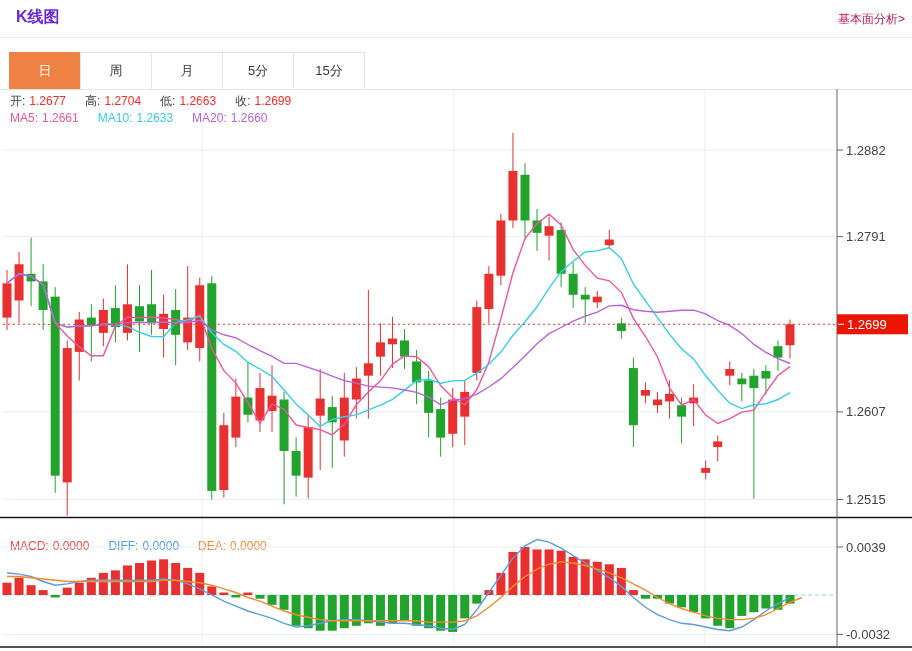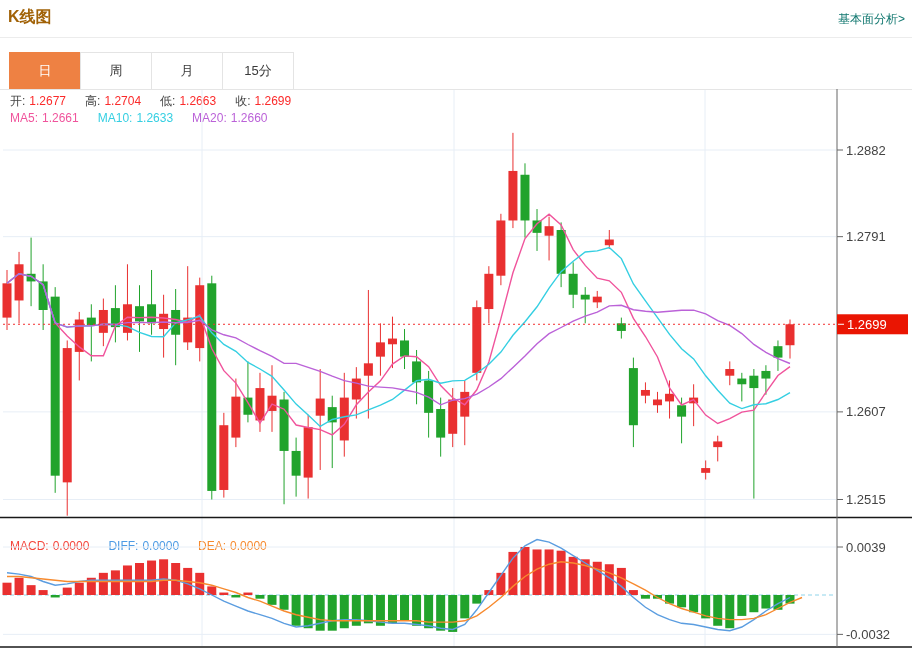--- a/index.html
+++ b/index.html
@@ -1,18 +1,18 @@
 <!DOCTYPE html>
 <html><head>
 <meta charset="utf-8">
 <style>
   html,body{margin:0;padding:0;background:#fff;}
   body{width:912px;height:651px;position:relative;font-family:"Liberation Sans","DejaVu Sans",sans-serif;overflow:hidden;}
-  .hdr{position:absolute;left:8px;top:7px;font-size:16px;font-weight:bold;color:#a16207;}
-  .hdr-link{position:absolute;right:7px;top:11px;font-size:12px;color:#0f766e;cursor:pointer;}
+  .hdr{position:absolute;left:16px;top:7px;font-size:16px;font-weight:bold;color:#6d28d9;}
+  .hdr-link{position:absolute;right:7px;top:11px;font-size:12px;color:#be185d;cursor:pointer;}
   .hdr-rule{position:absolute;left:0;top:37px;width:912px;height:0;border-top:1px solid #ececec;}
   .tabs{position:absolute;left:9px;top:52px;height:38px;display:flex;}
   .tab{width:70px;height:36px;border:1px solid #e4e4e4;margin-left:-1px;display:flex;align-items:center;justify-content:center;font-size:13px;color:#3a3a3a;background:#fff;cursor:pointer;box-sizing:content-box;}
   .tab:first-child{margin-left:0;}
   .tab.active{background:#ee8143;border-color:#ee8143;color:#fff;}
   .panel-top{position:absolute;left:0;top:89px;width:912px;border-top:1px solid #e5e5e5;}
   .inforow{position:absolute;left:10px;font-size:12px;white-space:nowrap;}
   .inforow span{margin-right:4px;}
   .inforow .pair{margin-right:15px;}
   #row-ohlc{top:93px;}
@@ -25,20 +25,21 @@
 <body>
 
 <div class="hdr">K线图</div>
 <div class="hdr-link">基本面分析&gt;</div>
 <div class="hdr-rule"></div>
 
 <div class="tabs">
     <div class="tab active">日</div>
     <div class="tab">周</div>
     <div class="tab">月</div>
+    <div class="tab">5分</div>
     <div class="tab">15分</div>
   </div>
 <div class="panel-top"></div>
 
 <div class="inforow" id="row-ohlc"><span class="pair"><span style="color: rgb(68, 68, 68);">开:</span><span style="color: rgb(251, 42, 42);">1.2677</span></span><span class="pair"><span style="color: rgb(68, 68, 68);">高:</span><span style="color: rgb(251, 42, 42);">1.2704</span></span><span class="pair"><span style="color: rgb(68, 68, 68);">低:</span><span style="color: rgb(251, 42, 42);">1.2663</span></span><span class="pair"><span style="color: rgb(68, 68, 68);">收:</span><span style="color: rgb(251, 42, 42);">1.2699</span></span></div>
 <div class="inforow" id="row-ma"><span class="pair"><span style="color: rgb(240, 84, 156);">MA5:</span><span style="color: rgb(240, 84, 156);">1.2661</span></span><span class="pair"><span style="color: rgb(53, 207, 226);">MA10:</span><span style="color: rgb(53, 207, 226);">1.2633</span></span><span class="pair"><span style="color: rgb(187, 98, 216);">MA20:</span><span style="color: rgb(187, 98, 216);">1.2660</span></span></div>
 <div class="inforow" id="row-macd"><span class="pair"><span style="color: rgb(244, 69, 60);">MACD:</span><span style="color: rgb(244, 69, 60);">0.0000</span></span><span class="pair"><span style="color: rgb(77, 155, 228);">DIFF:</span><span style="color: rgb(77, 155, 228);">0.0000</span></span><span class="pair"><span style="color: rgb(247, 138, 46);">DEA:</span><span style="color: rgb(247, 138, 46);">0.0000</span></span></div>
 
 <svg id="chart" width="912" height="651" viewBox="0 0 912 651">
     <line x1="202" y1="90" x2="202" y2="646" stroke="#e7eef6" stroke-width="1"></line>

